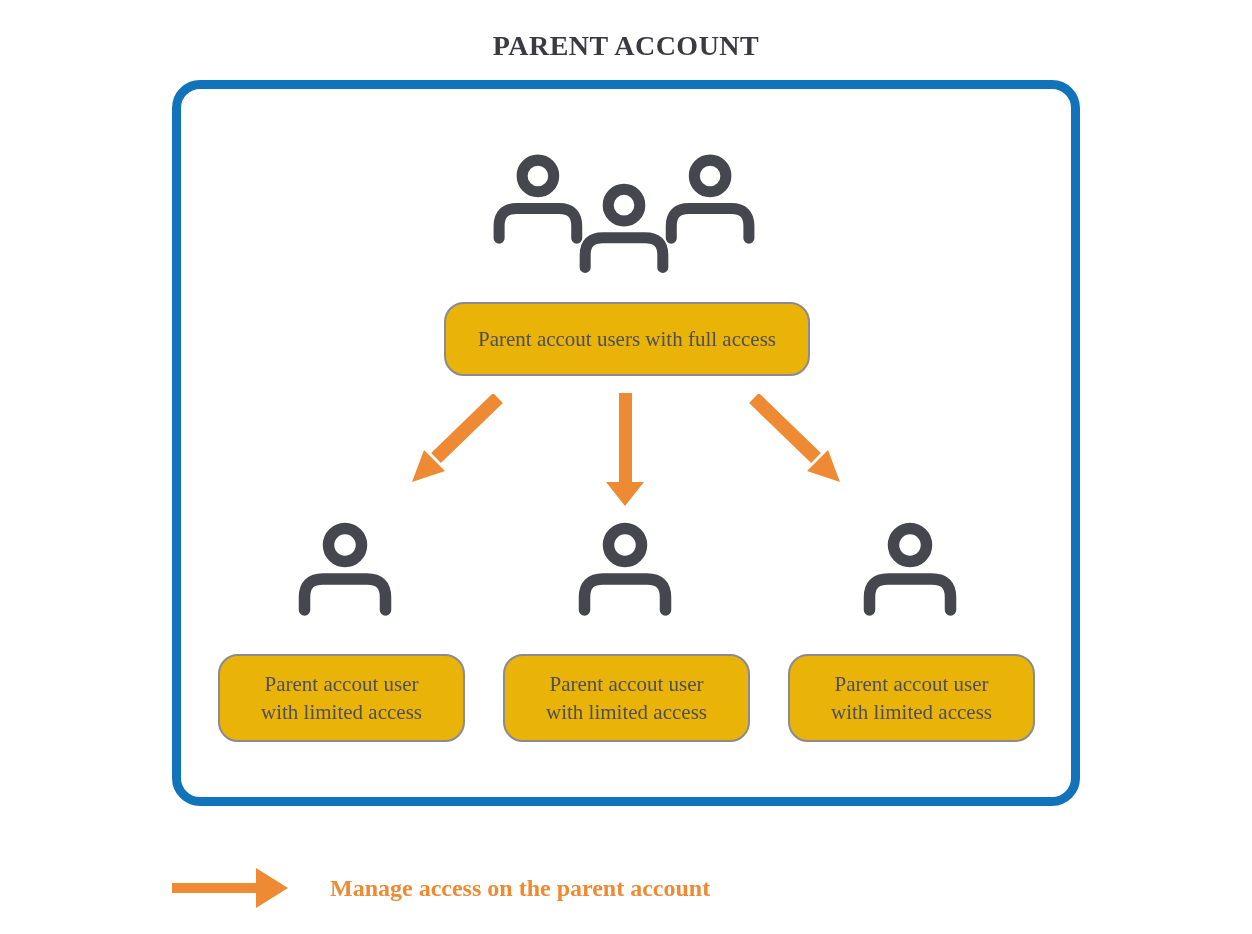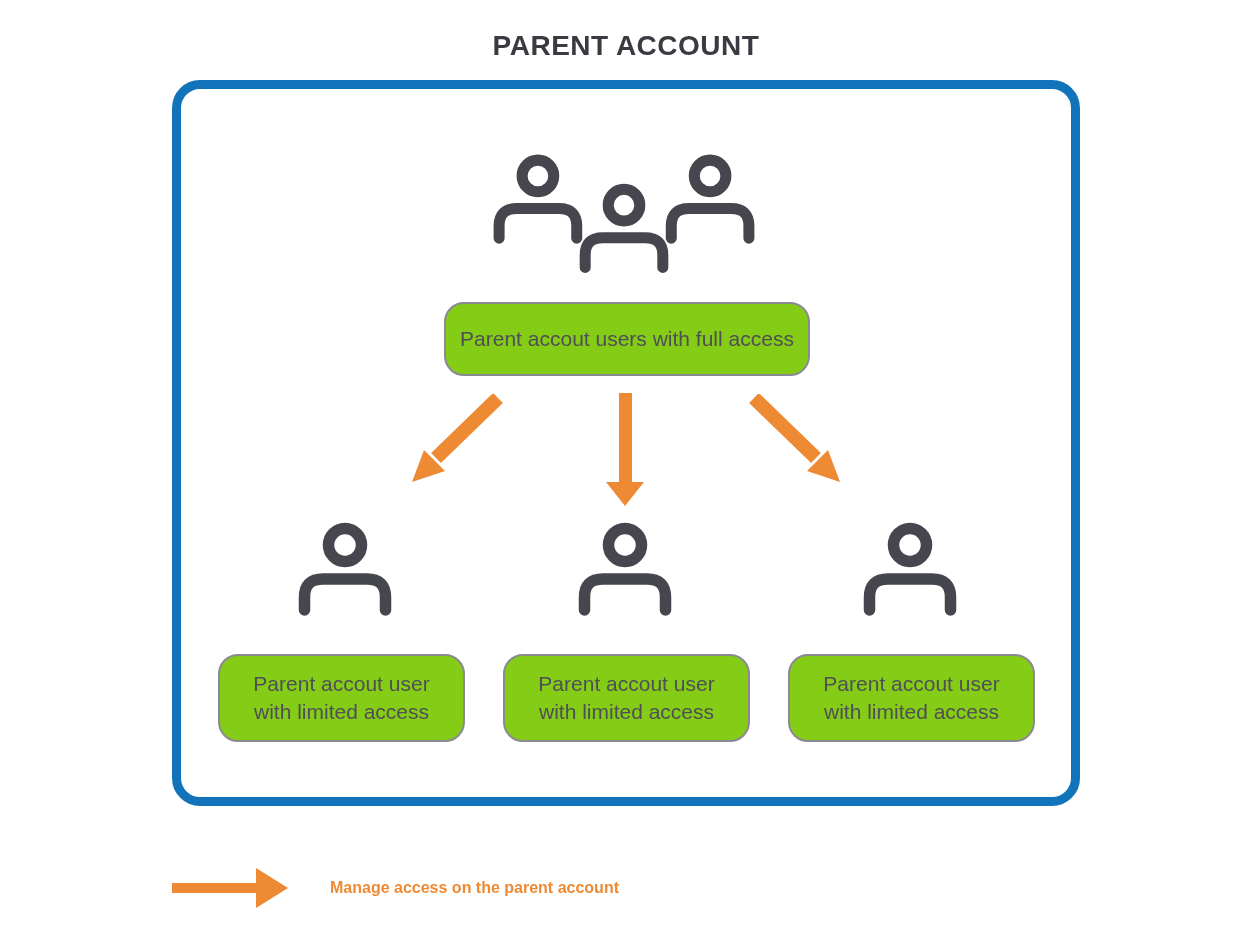--- a/index.html
+++ b/index.html
@@ -10,21 +10,21 @@
     --title:#3A3A40;
     --pillborder:#8A8A92;
   }
   *{margin:0;padding:0;box-sizing:border-box;}
   html,body{background:#ffffff;}
   .canvas{
     position:relative;
     width:1120px;
     height:934px;
     background:#ffffff;
-    font-family:Liberation Sans, sans-serif;
+    font-family:Liberation Serif, serif;
     overflow:hidden;
   }
   .title{
     position:absolute;
     left:0; top:30px; width:1252px;
     text-align:center;
     font-size:28px;
     font-weight:700;
     letter-spacing:0.5px;
     color:var(--title);
@@ -46,21 +46,21 @@
   .user-icon{
     position:absolute;
     width:100px; height:100px;
     color:var(--icon);
   }
   .user-1{left:295px; top:518px;}
   .user-2{left:575px; top:518px;}
   .user-3{left:860px; top:518px;}
   .pill{
     position:absolute;
-    background:#84cc16;
+    background:#eab308;
     border:2px solid var(--pillborder);
     border-radius:20px;
     display:flex;
     flex-direction:column;
     align-items:center;
     justify-content:center;
     color:var(--text);
     font-size:21px;
     line-height:28px;
     text-align:center;
@@ -89,21 +89,21 @@
     display:flex;
     align-items:center;
   }
   .legend-arrow{
     width:116px; height:44px;
     color:var(--orange);
     flex:0 0 auto;
   }
   .legend-label{
     margin-left:42px;
-    font-size:16px;
+    font-size:24px;
     font-weight:700;
     color:var(--orange);
     white-space:nowrap;
   }
   .defs-svg{position:absolute;width:0;height:0;overflow:hidden;}
 </style>
 </head>
 <body>
 
 <svg class="defs-svg" aria-hidden="true">

